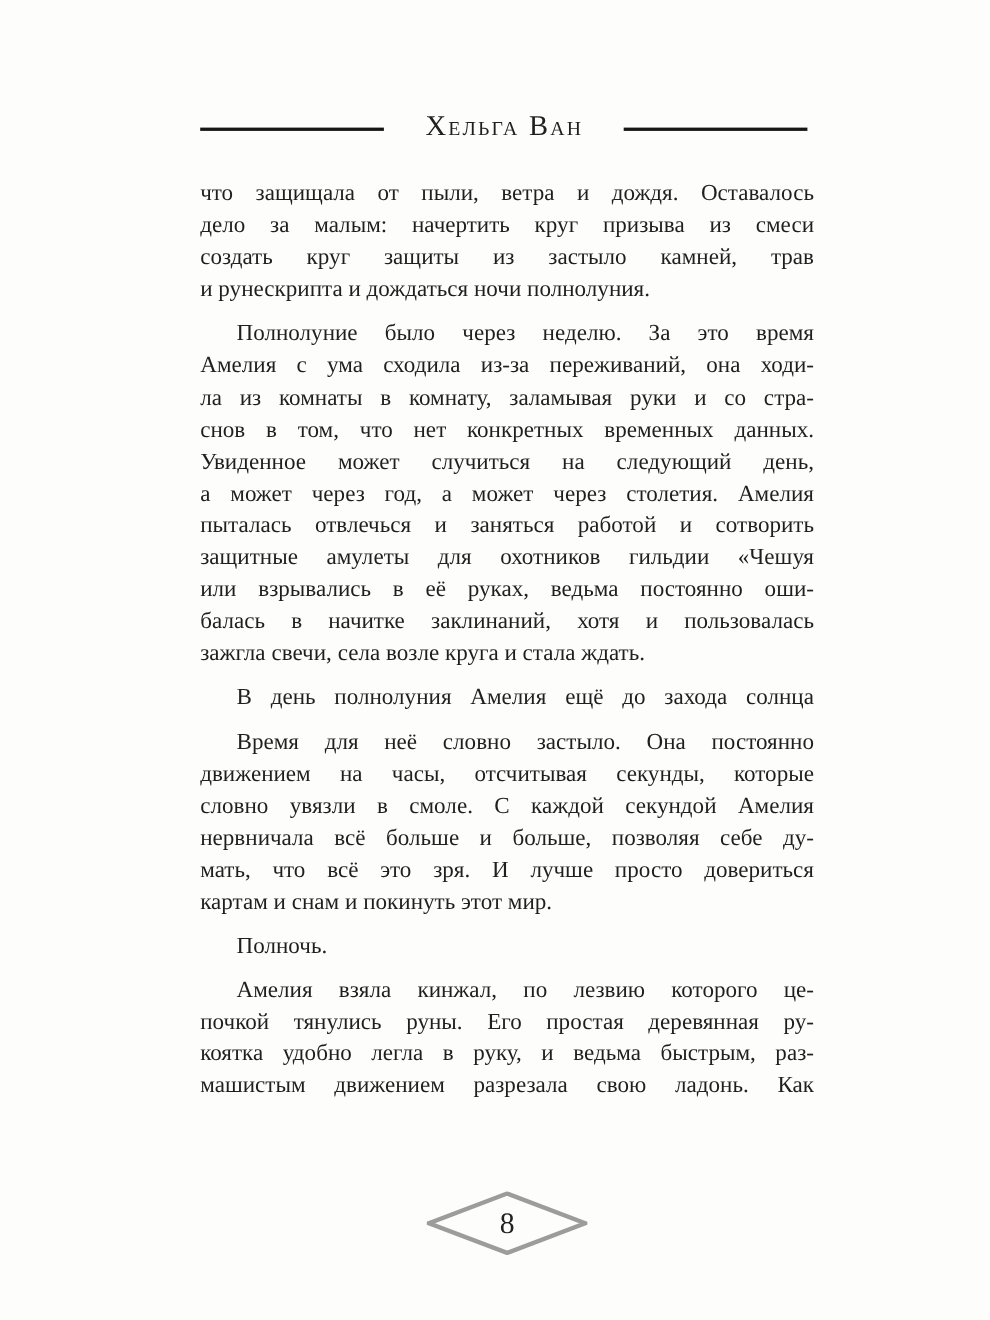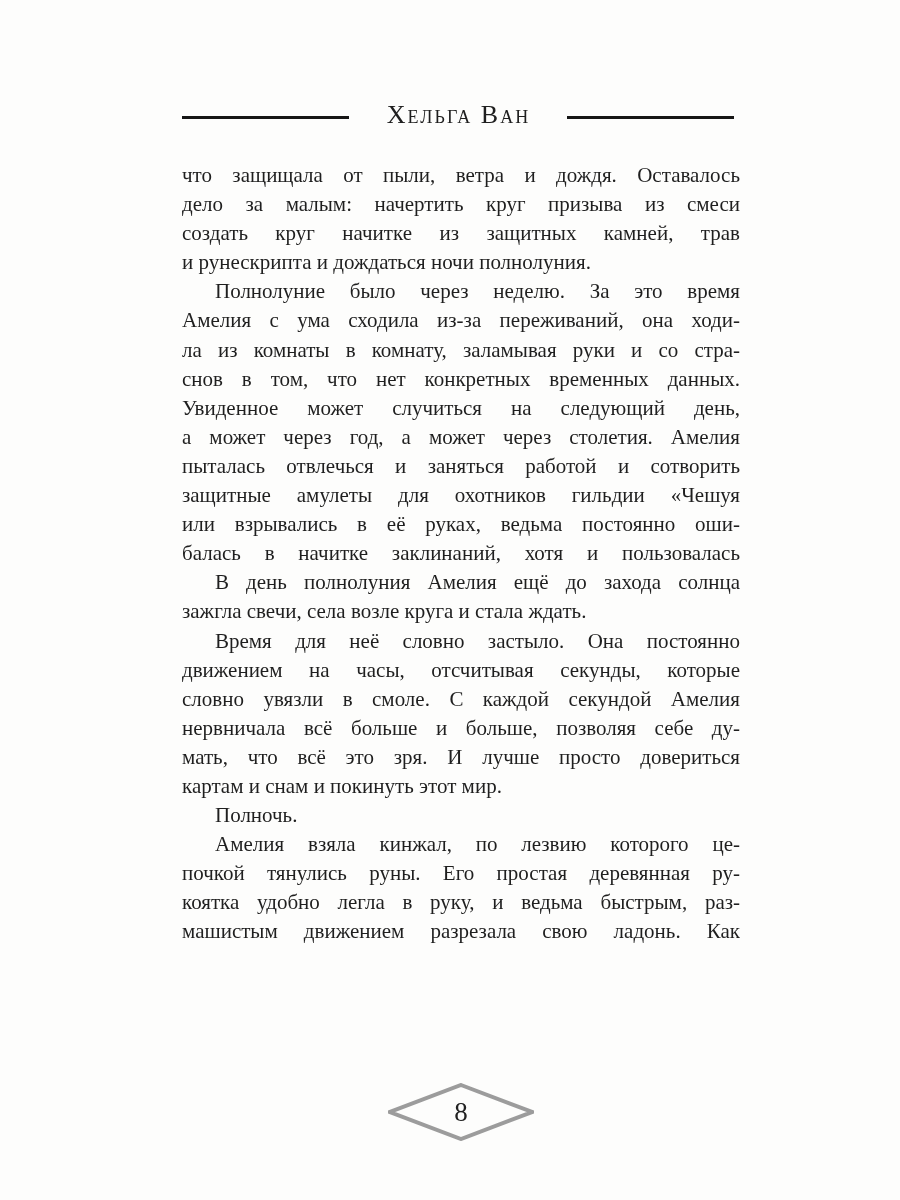--- a/index.html
+++ b/index.html
@@ -24,21 +24,21 @@
     white-space:nowrap;line-height:1;transform:translateY(-2px);
   }
   
   .text-block{
     position:absolute;left:182px;top:161px;width:558px;
     font-size:21px;line-height:29.1px;
   }
   .para{margin:0;font-family:Liberation Serif, serif;}
   .line{text-align:justify;text-align-last:justify;}
   .line.lastline{text-align-last:left;}
-  .line.indent{padding-left:33px;}
+  .line.indent{padding-left:33px;margin-top:11px;}
   
   .folio{
     position:absolute;left:182px;top:1083px;width:558px;
     display:flex;justify-content:center;
   }
   .diamond-wrap{position:relative;width:146px;height:58px;}
   .diamond-wrap svg{display:block;}
   .page-number{
     position:absolute;left:0;top:0;right:0;bottom:0;
     display:flex;align-items:center;justify-content:center;
@@ -53,38 +53,38 @@
   <header class="running-head">
     <span class="rule left"></span>
     <span class="author">Хельга Ван</span>
     <span class="rule right"></span>
   </header>
 
   <main class="text-block" id="text-block">
       <div class="para">
         <div class="line">что защищала от пыли, ветра и дождя. Оставалось</div>
         <div class="line">дело за малым: начертить круг призыва из смеси</div>
-        <div class="line">создать круг начитке из защитных камней, трав</div>
+        <div class="line">создать круг защиты из застыло камней, трав</div>
         <div class="line lastline">и рунескрипта и дождаться ночи полнолуния.</div>
       </div>
       <div class="para">
         <div class="line indent">Полнолуние было через неделю. За это время</div>
         <div class="line">Амелия с ума сходила из-за переживаний, она ходи-</div>
         <div class="line">ла из комнаты в комнату, заламывая руки и со стра-</div>
         <div class="line">снов в том, что нет конкретных временных данных.</div>
         <div class="line">Увиденное может случиться на следующий день,</div>
         <div class="line">а может через год, а может через столетия. Амелия</div>
         <div class="line">пыталась отвлечься и заняться работой и сотворить</div>
         <div class="line">защитные амулеты для охотников гильдии «Чешуя</div>
         <div class="line">или взрывались в её руках, ведьма постоянно оши-</div>
         <div class="line">балась в начитке заклинаний, хотя и пользовалась</div>
       </div>
       <div class="para">
+        <div class="line lastline">зажгла свечи, села возле круга и стала ждать.</div>
         <div class="line indent">В день полнолуния Амелия ещё до захода солнца</div>
-        <div class="line lastline">зажгла свечи, села возле круга и стала ждать.</div>
       </div>
       <div class="para">
         <div class="line indent">Время для неё словно застыло. Она постоянно</div>
         <div class="line">движением на часы, отсчитывая секунды, которые</div>
         <div class="line">словно увязли в смоле. С каждой секундой Амелия</div>
         <div class="line">нервничала всё больше и больше, позволяя себе ду-</div>
         <div class="line">мать, что всё это зря. И лучше просто довериться</div>
         <div class="line lastline">картам и снам и покинуть этот мир.</div>
       </div>
       <div class="para">

